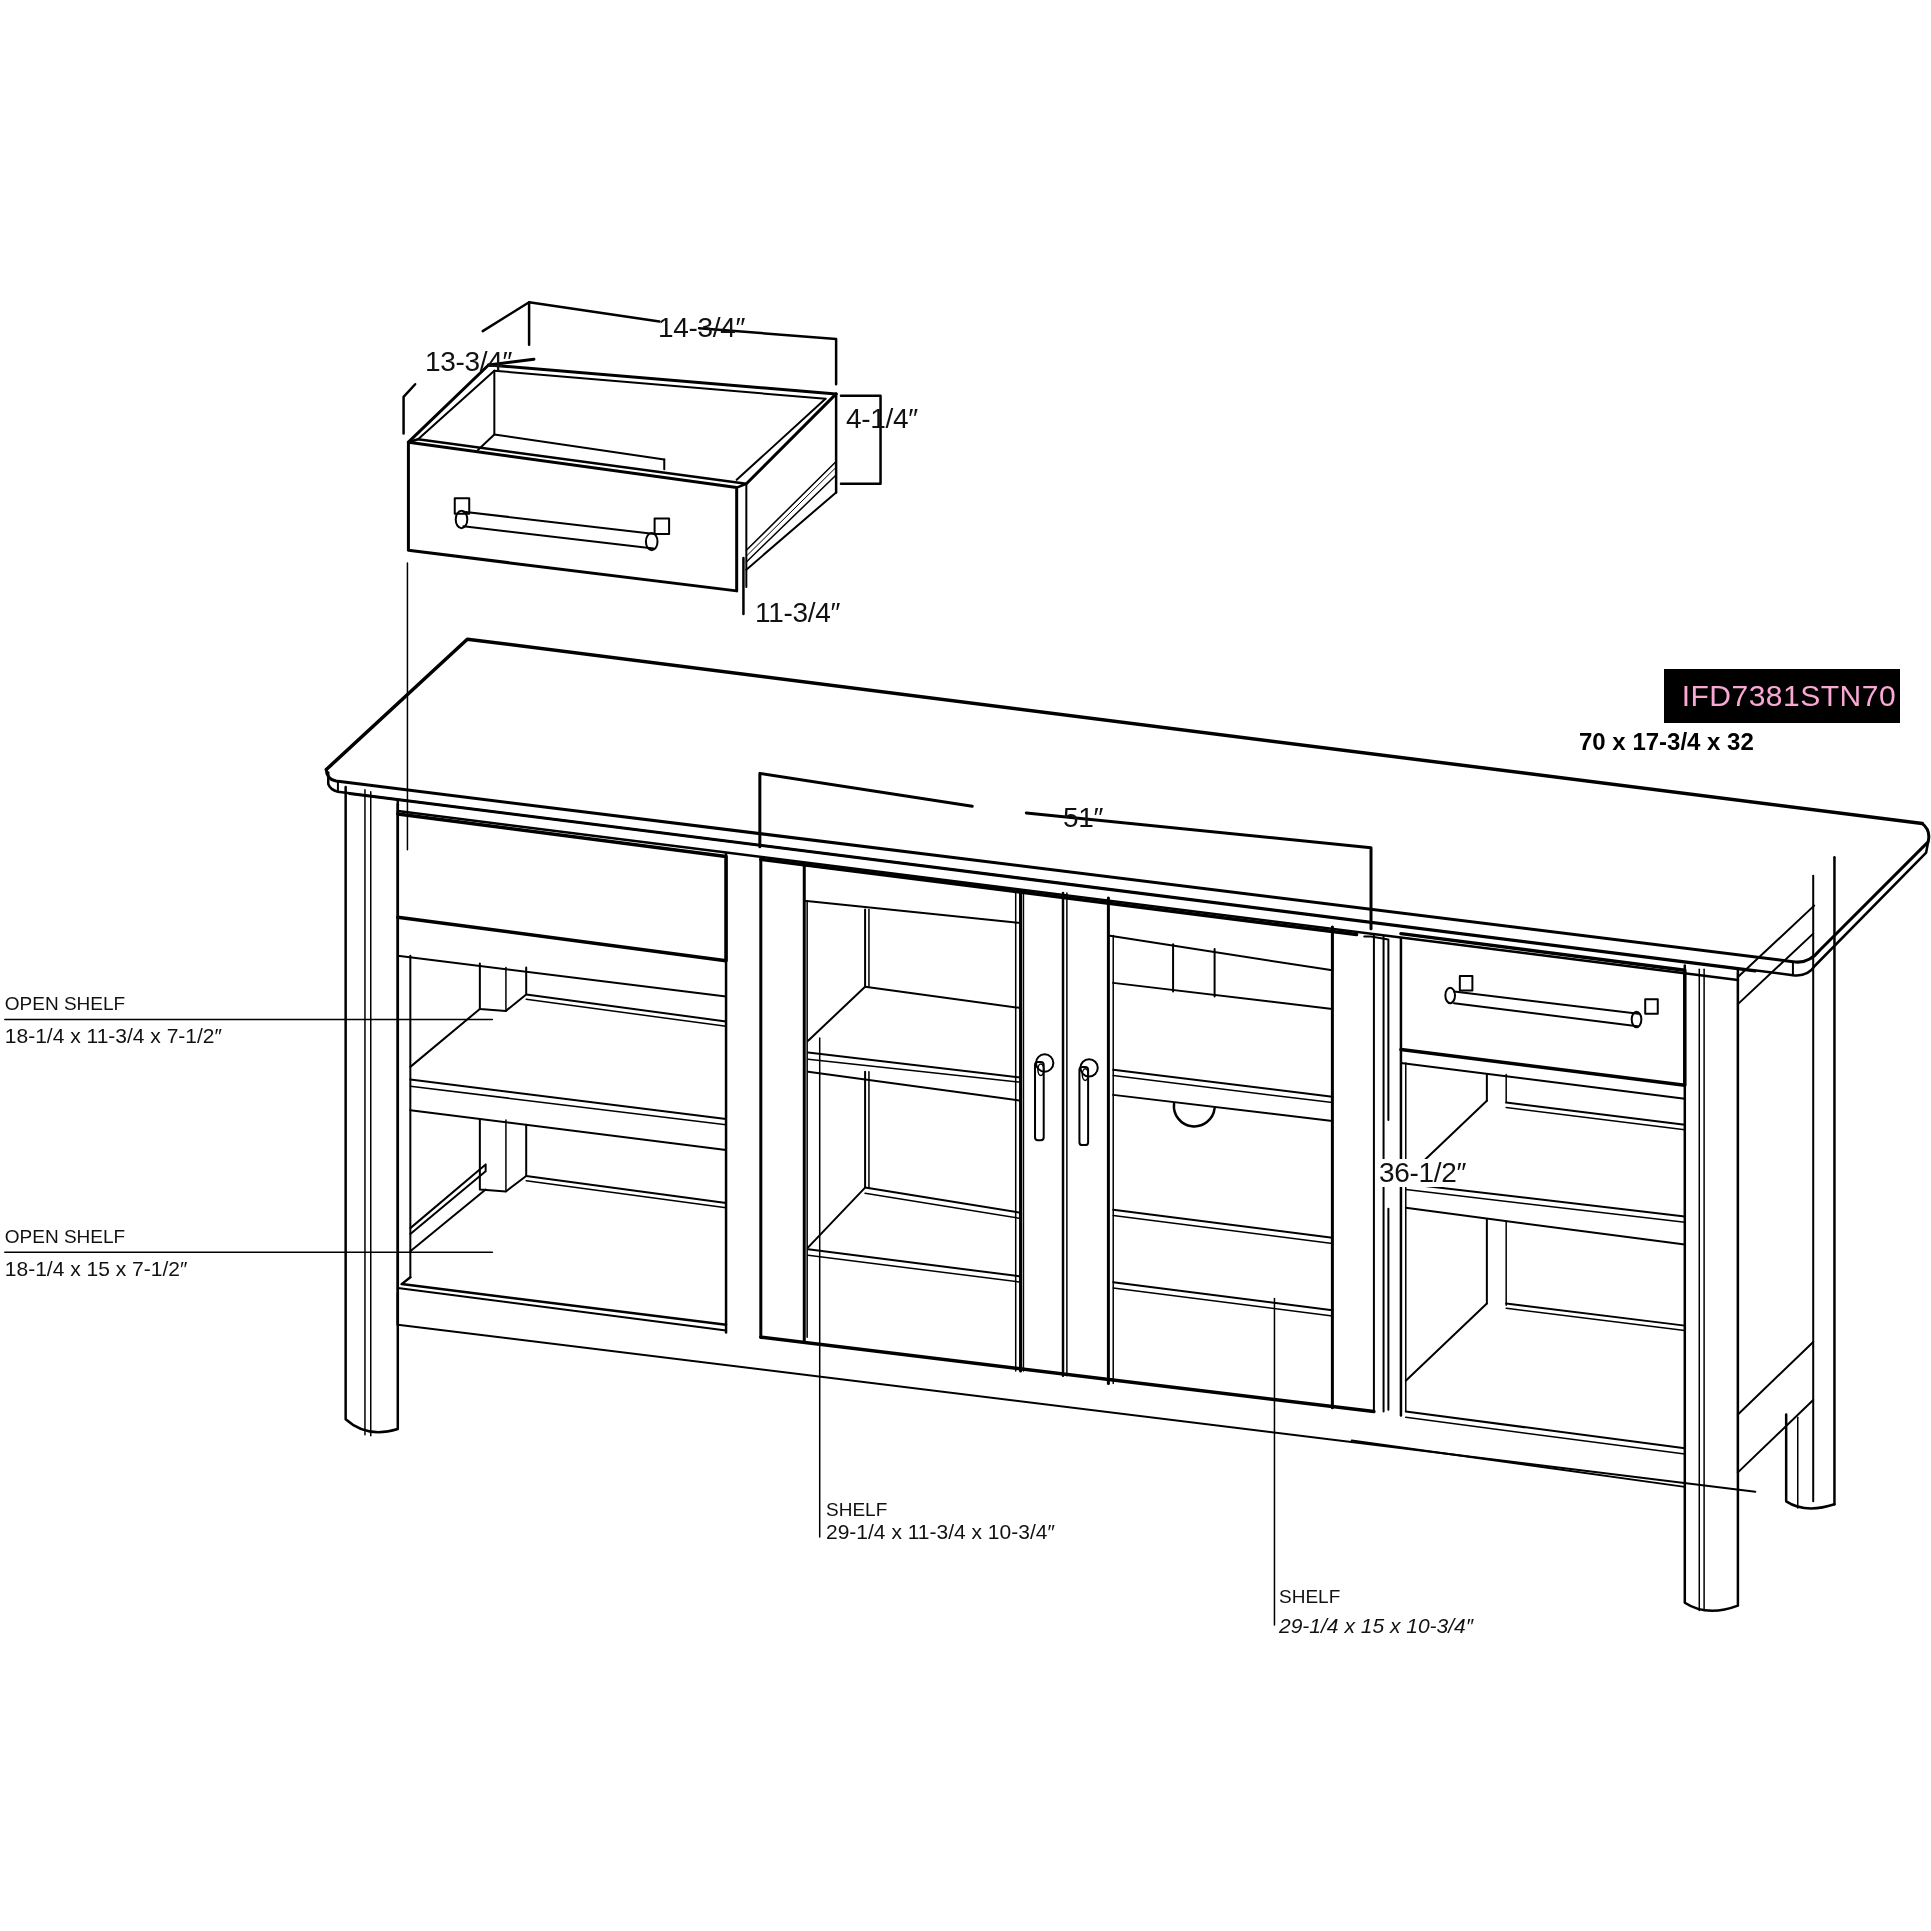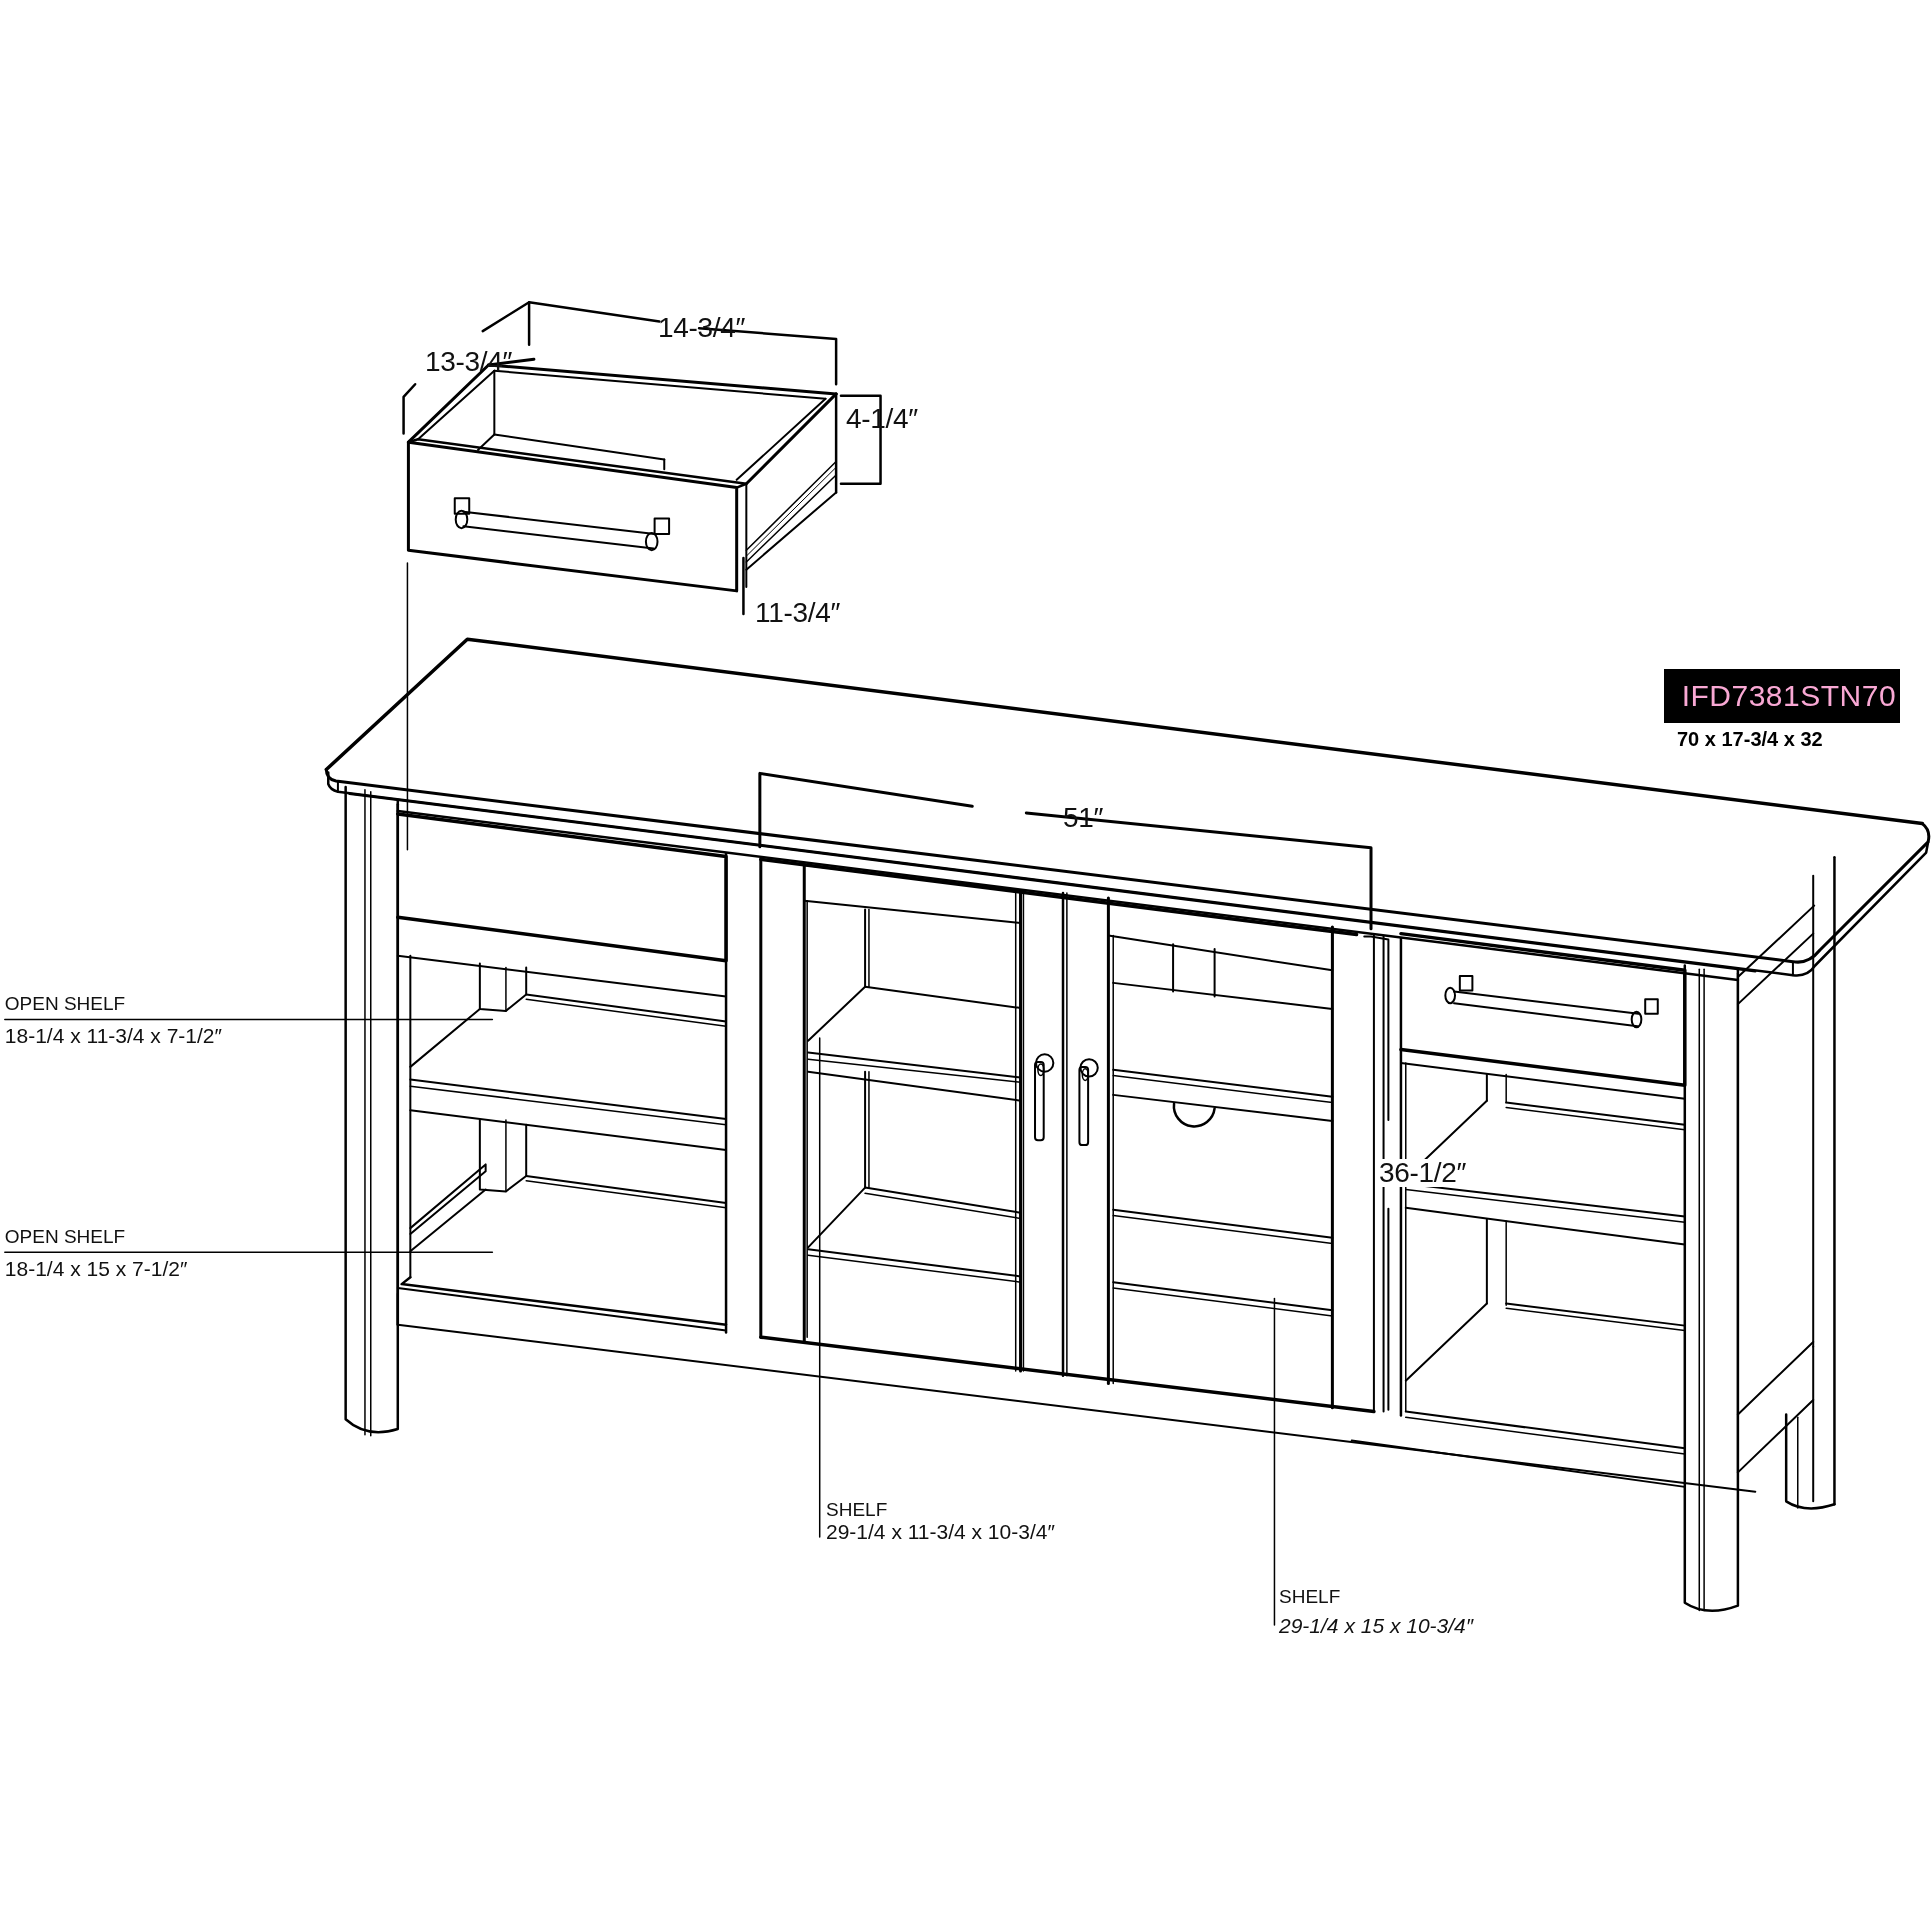--- a/index.html
+++ b/index.html
@@ -5,21 +5,21 @@
   html, body { margin: 0; padding: 0; background: #ffffff; }
   #canvas { position: relative; width: 1931px; height: 1931px; background: #ffffff; overflow: hidden; }
   svg.drawing { position: absolute; left: 0; top: 0; width: 1931px; height: 1931px; }
   svg.drawing * { vector-effect: non-scaling-stroke; }
   .label { position: absolute; font-family: "Liberation Sans", sans-serif; color: #111; white-space: nowrap; line-height: 1; }
   .dim { font-size: 28px; letter-spacing: -0.3px; }
   .callout-title { font-size: 19px; }
   .callout-dims { font-size: 21px; }
   .model-badge { position: absolute; left: 1664px; top: 669px; width: 236px; height: 54px; background: #000000; display: flex; align-items: center; justify-content: flex-end; padding-right: 3.9px; box-sizing: border-box; }
   .model-badge span { font-family: "Liberation Sans", sans-serif; color: #f9a8d4; font-size: 30px; letter-spacing: 0.5px; }
-  .model-size { position: absolute; left: 1677px; top: 728px; font-family: "Liberation Sans", sans-serif; font-size: 20px; font-weight: bold; color: #000; }
+  .model-size { position: absolute; left: 1579px; top: 728px; font-family: "Liberation Sans", sans-serif; font-size: 24px; font-weight: bold; color: #000; }
 </style>
 </head>
 <body>
 
 <div id="canvas">
 
   <svg class="drawing" viewBox="0 0 2000 2000" fill="none" stroke="#000" stroke-linejoin="round" stroke-linecap="round">
 
     <g>
 

